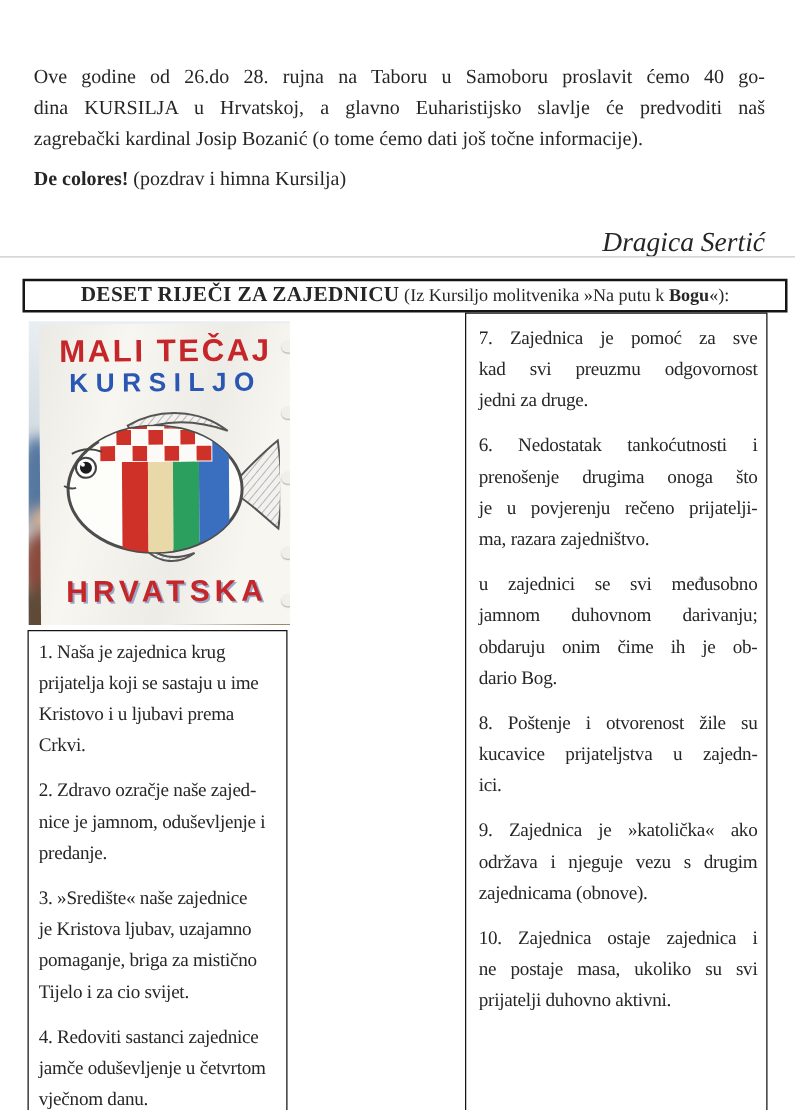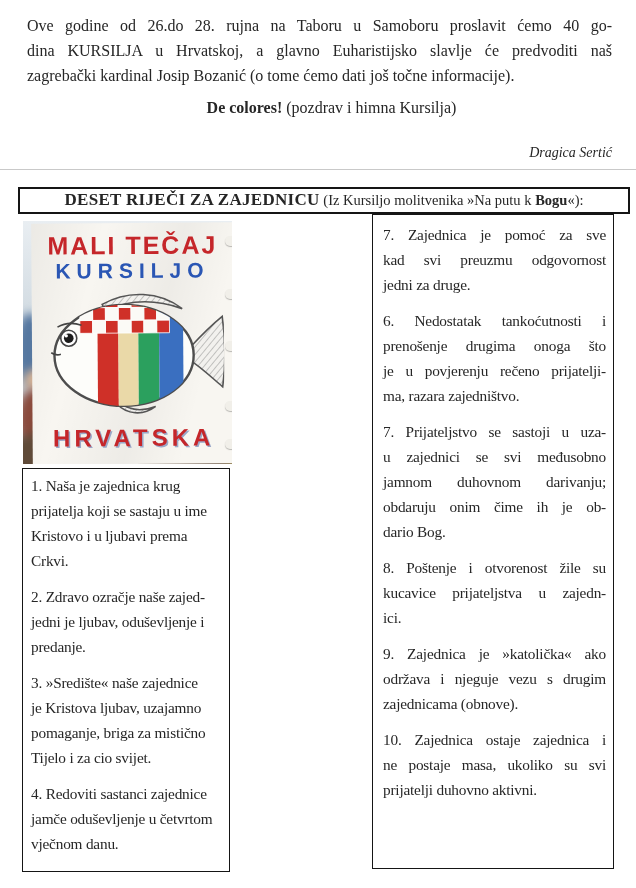--- a/index.html
+++ b/index.html
@@ -1,28 +1,28 @@
 <!DOCTYPE html>
 <html><head>
 <meta charset="utf-8">
 <style>
   html,body{margin:0;padding:0;}
   body{
     width:636px;height:888px;position:relative;background:#ffffff;
     font-family:"Liberation Serif", serif;color:#262626;overflow:hidden;
   }
-  .abs{position:absolute;}
+  .abs{position:absolute;margin-top:36px;}
   
   .intro{left:27px;top:13px;width:585px;font-size:16px;line-height:25px;}
   .tline{display:block;white-space:nowrap;}
   .justify .tline{text-align:justify;text-align-last:justify;}
   .justify .tline.last{text-align-last:auto;}
-  .greeting{left:39px;top:99px;width:585px;font-size:16px;text-align:center;}
+  .greeting{left:27px;top:99px;width:585px;font-size:16px;}
   .greeting .bold{font-weight:bold;}
-  .signature{left:27px;top:145px;width:585px;text-align:right;font-style:italic;font-size:14px;}
+  .signature{left:27px;top:145px;width:585px;text-align:right;font-style:italic;font-size:22px;}
   .rule{left:0;top:169px;width:636px;height:1px;background:#c9c9c9;}
   
   .header-box{
     left:18px;top:187px;width:612px;height:27px;border:2px solid #151515;
     box-sizing:border-box;text-align:center;line-height:22px;font-size:14.5px;
     white-space:nowrap;
   }
   .header-box .title{font-weight:bold;font-size:17px;letter-spacing:.3px;}
   .header-box .sub-bold{font-weight:bold;}
   
@@ -146,21 +146,21 @@
 
 <div class="abs colbox left-box">
   <div class="item">
       <div class="tline">1. Naša je zajednica krug</div>
       <div class="tline">prijatelja koji se sastaju u ime</div>
       <div class="tline">Kristovo i u ljubavi prema</div>
       <div class="tline last">Crkvi.</div>
     </div>
   <div class="item">
       <div class="tline">2. Zdravo ozračje naše zajed-</div>
-      <div class="tline">jedni je ljubav, oduševljenje i</div>
+      <div class="tline">nice je jamnom, oduševljenje i</div>
       <div class="tline last">predanje.</div>
     </div>
   <div class="item">
       <div class="tline">3. »Središte« naše zajednice</div>
       <div class="tline">je Kristova ljubav, uzajamno</div>
       <div class="tline">pomaganje, briga za mistično</div>
       <div class="tline last">Tijelo i za cio svijet.</div>
     </div>
   <div class="item">
       <div class="tline">4. Redoviti sastanci zajednice</div>
@@ -175,21 +175,20 @@
       <div class="tline">kad svi preuzmu odgovornost</div>
       <div class="tline last">jedni za druge.</div>
     </div>
   <div class="item">
       <div class="tline">6. Nedostatak tankoćutnosti i</div>
       <div class="tline">prenošenje drugima onoga što</div>
       <div class="tline">je u povjerenju rečeno prijatelji-</div>
       <div class="tline last">ma, razara zajedništvo.</div>
     </div>
   <div class="item">
-      <div class="tline">7. Prijateljstvo se sastoji u uza-</div>
       <div class="tline">u zajednici se svi međusobno</div>
       <div class="tline">jamnom duhovnom darivanju;</div>
       <div class="tline">obdaruju onim čime ih je ob-</div>
       <div class="tline last">dario Bog.</div>
     </div>
   <div class="item">
       <div class="tline">8. Poštenje i otvorenost žile su</div>
       <div class="tline">kucavice prijateljstva u zajedn-</div>
       <div class="tline last">ici.</div>
     </div>

